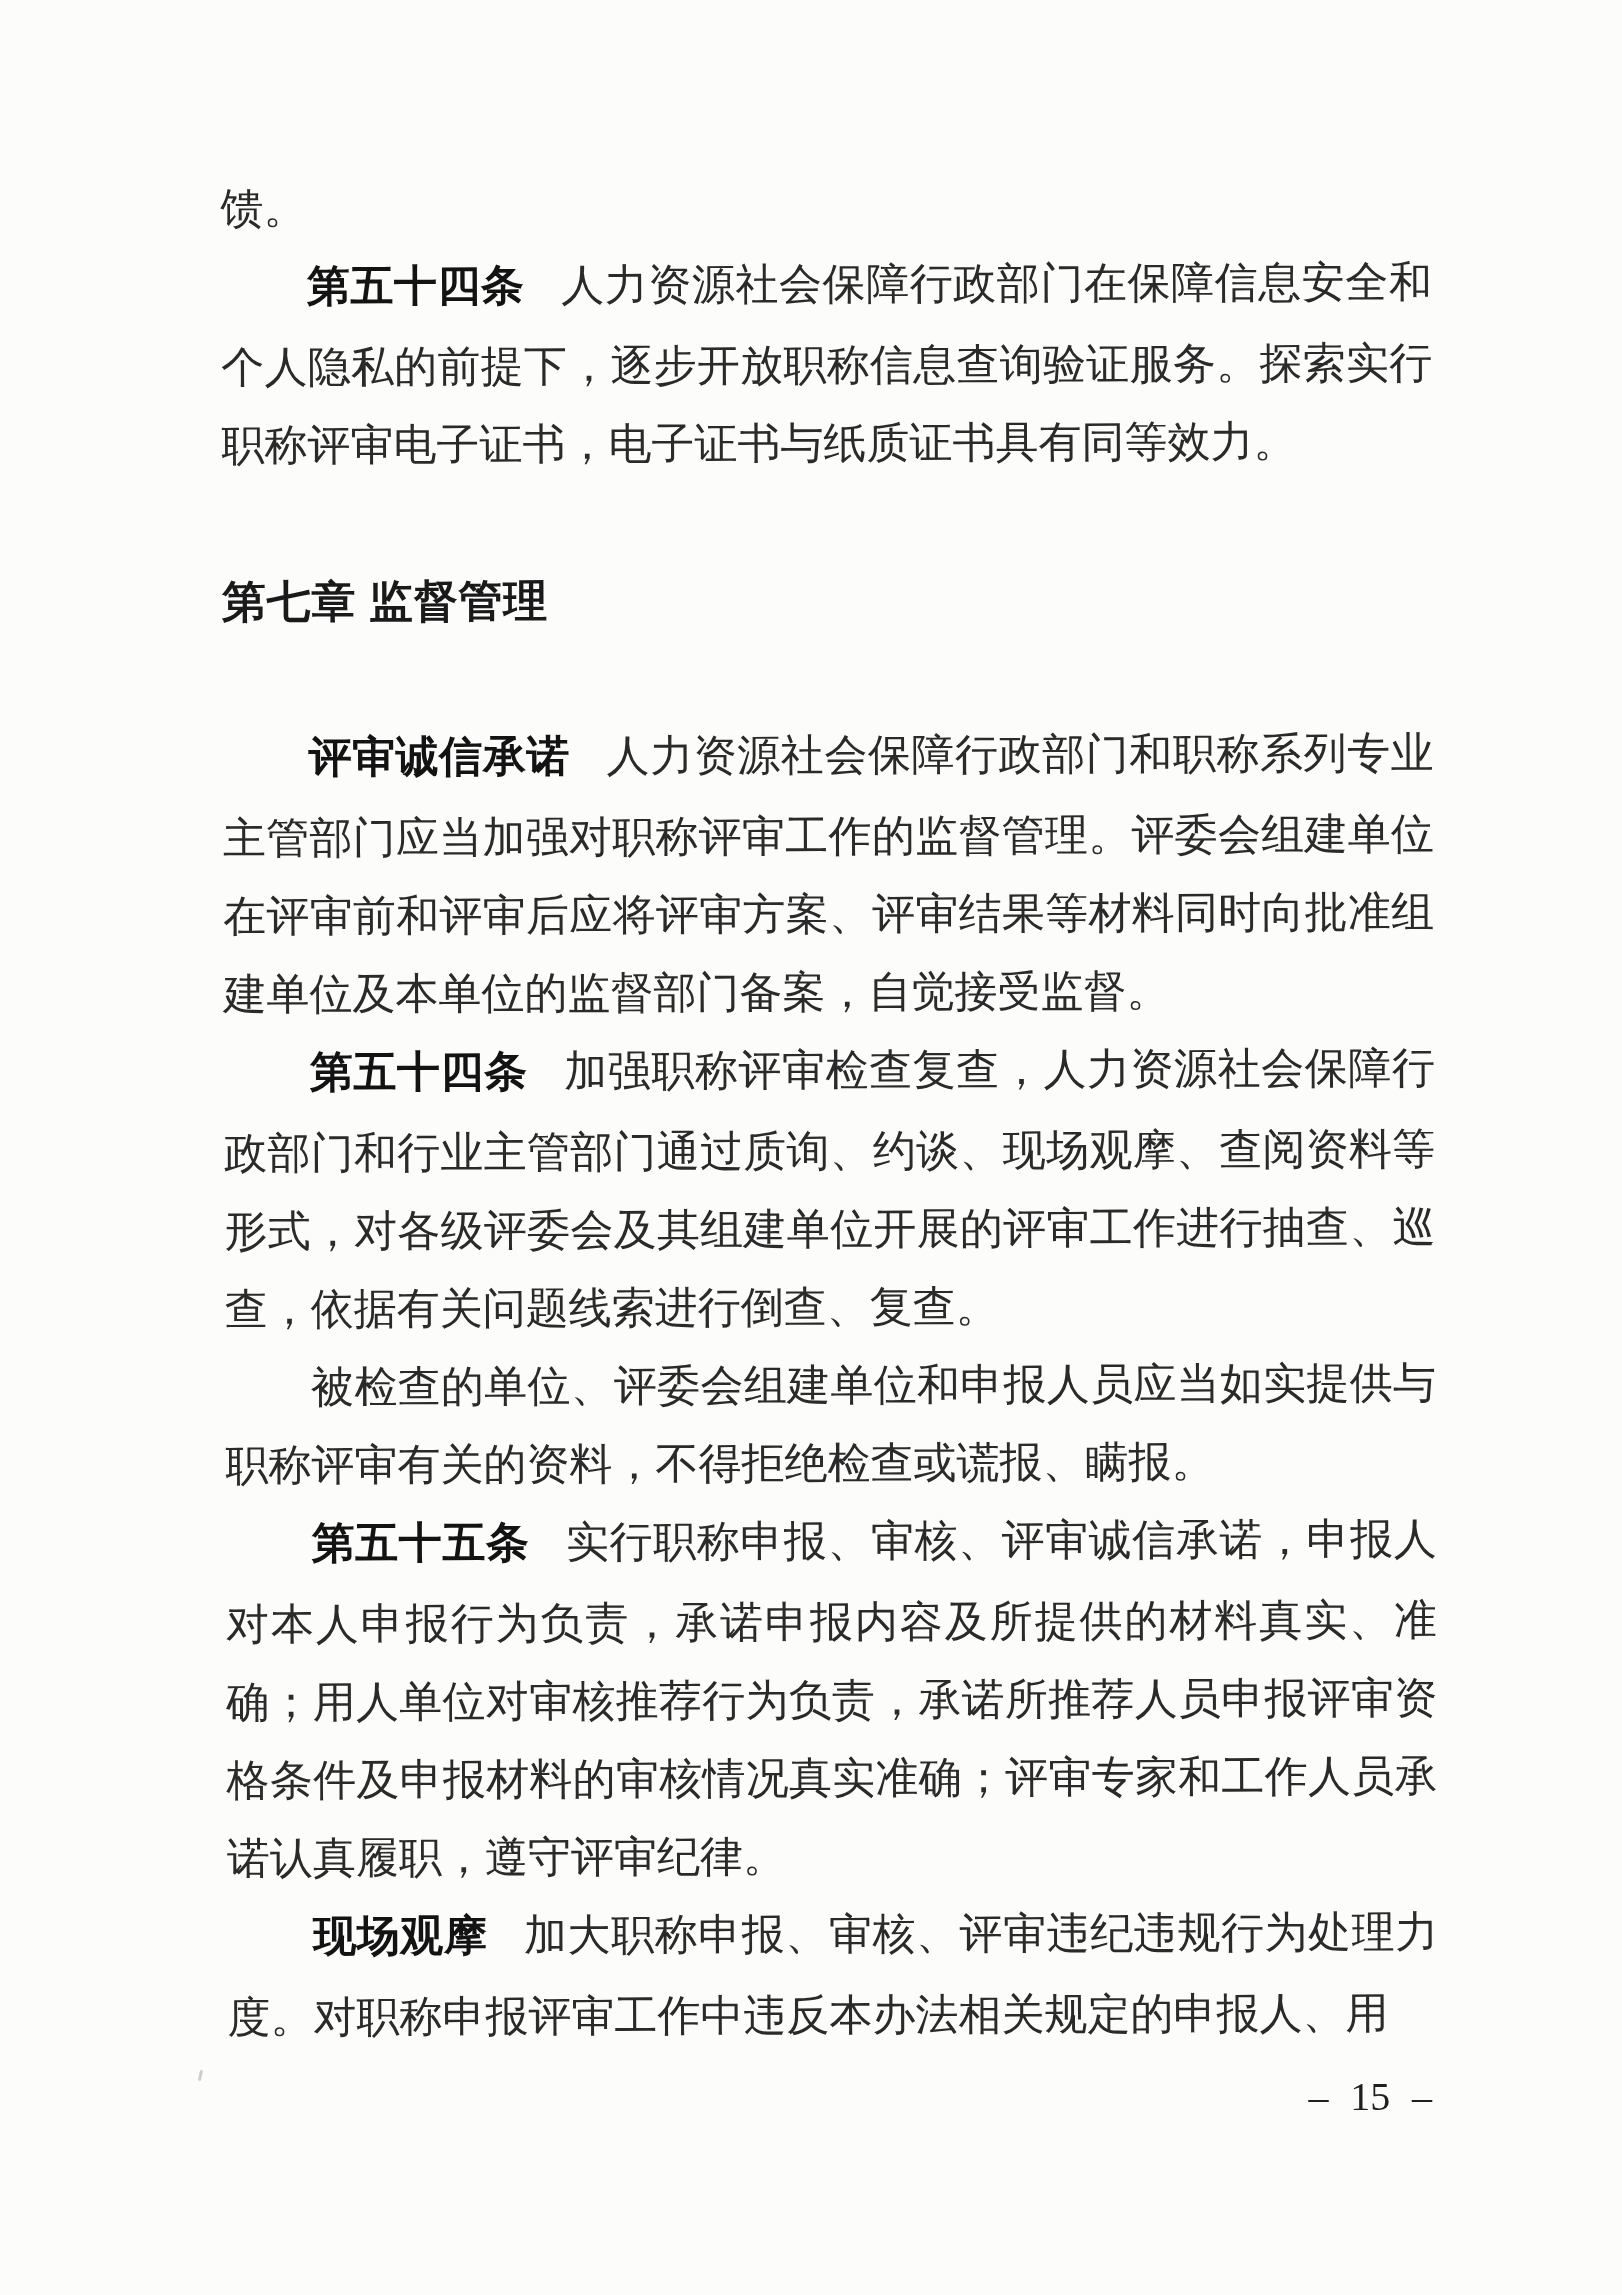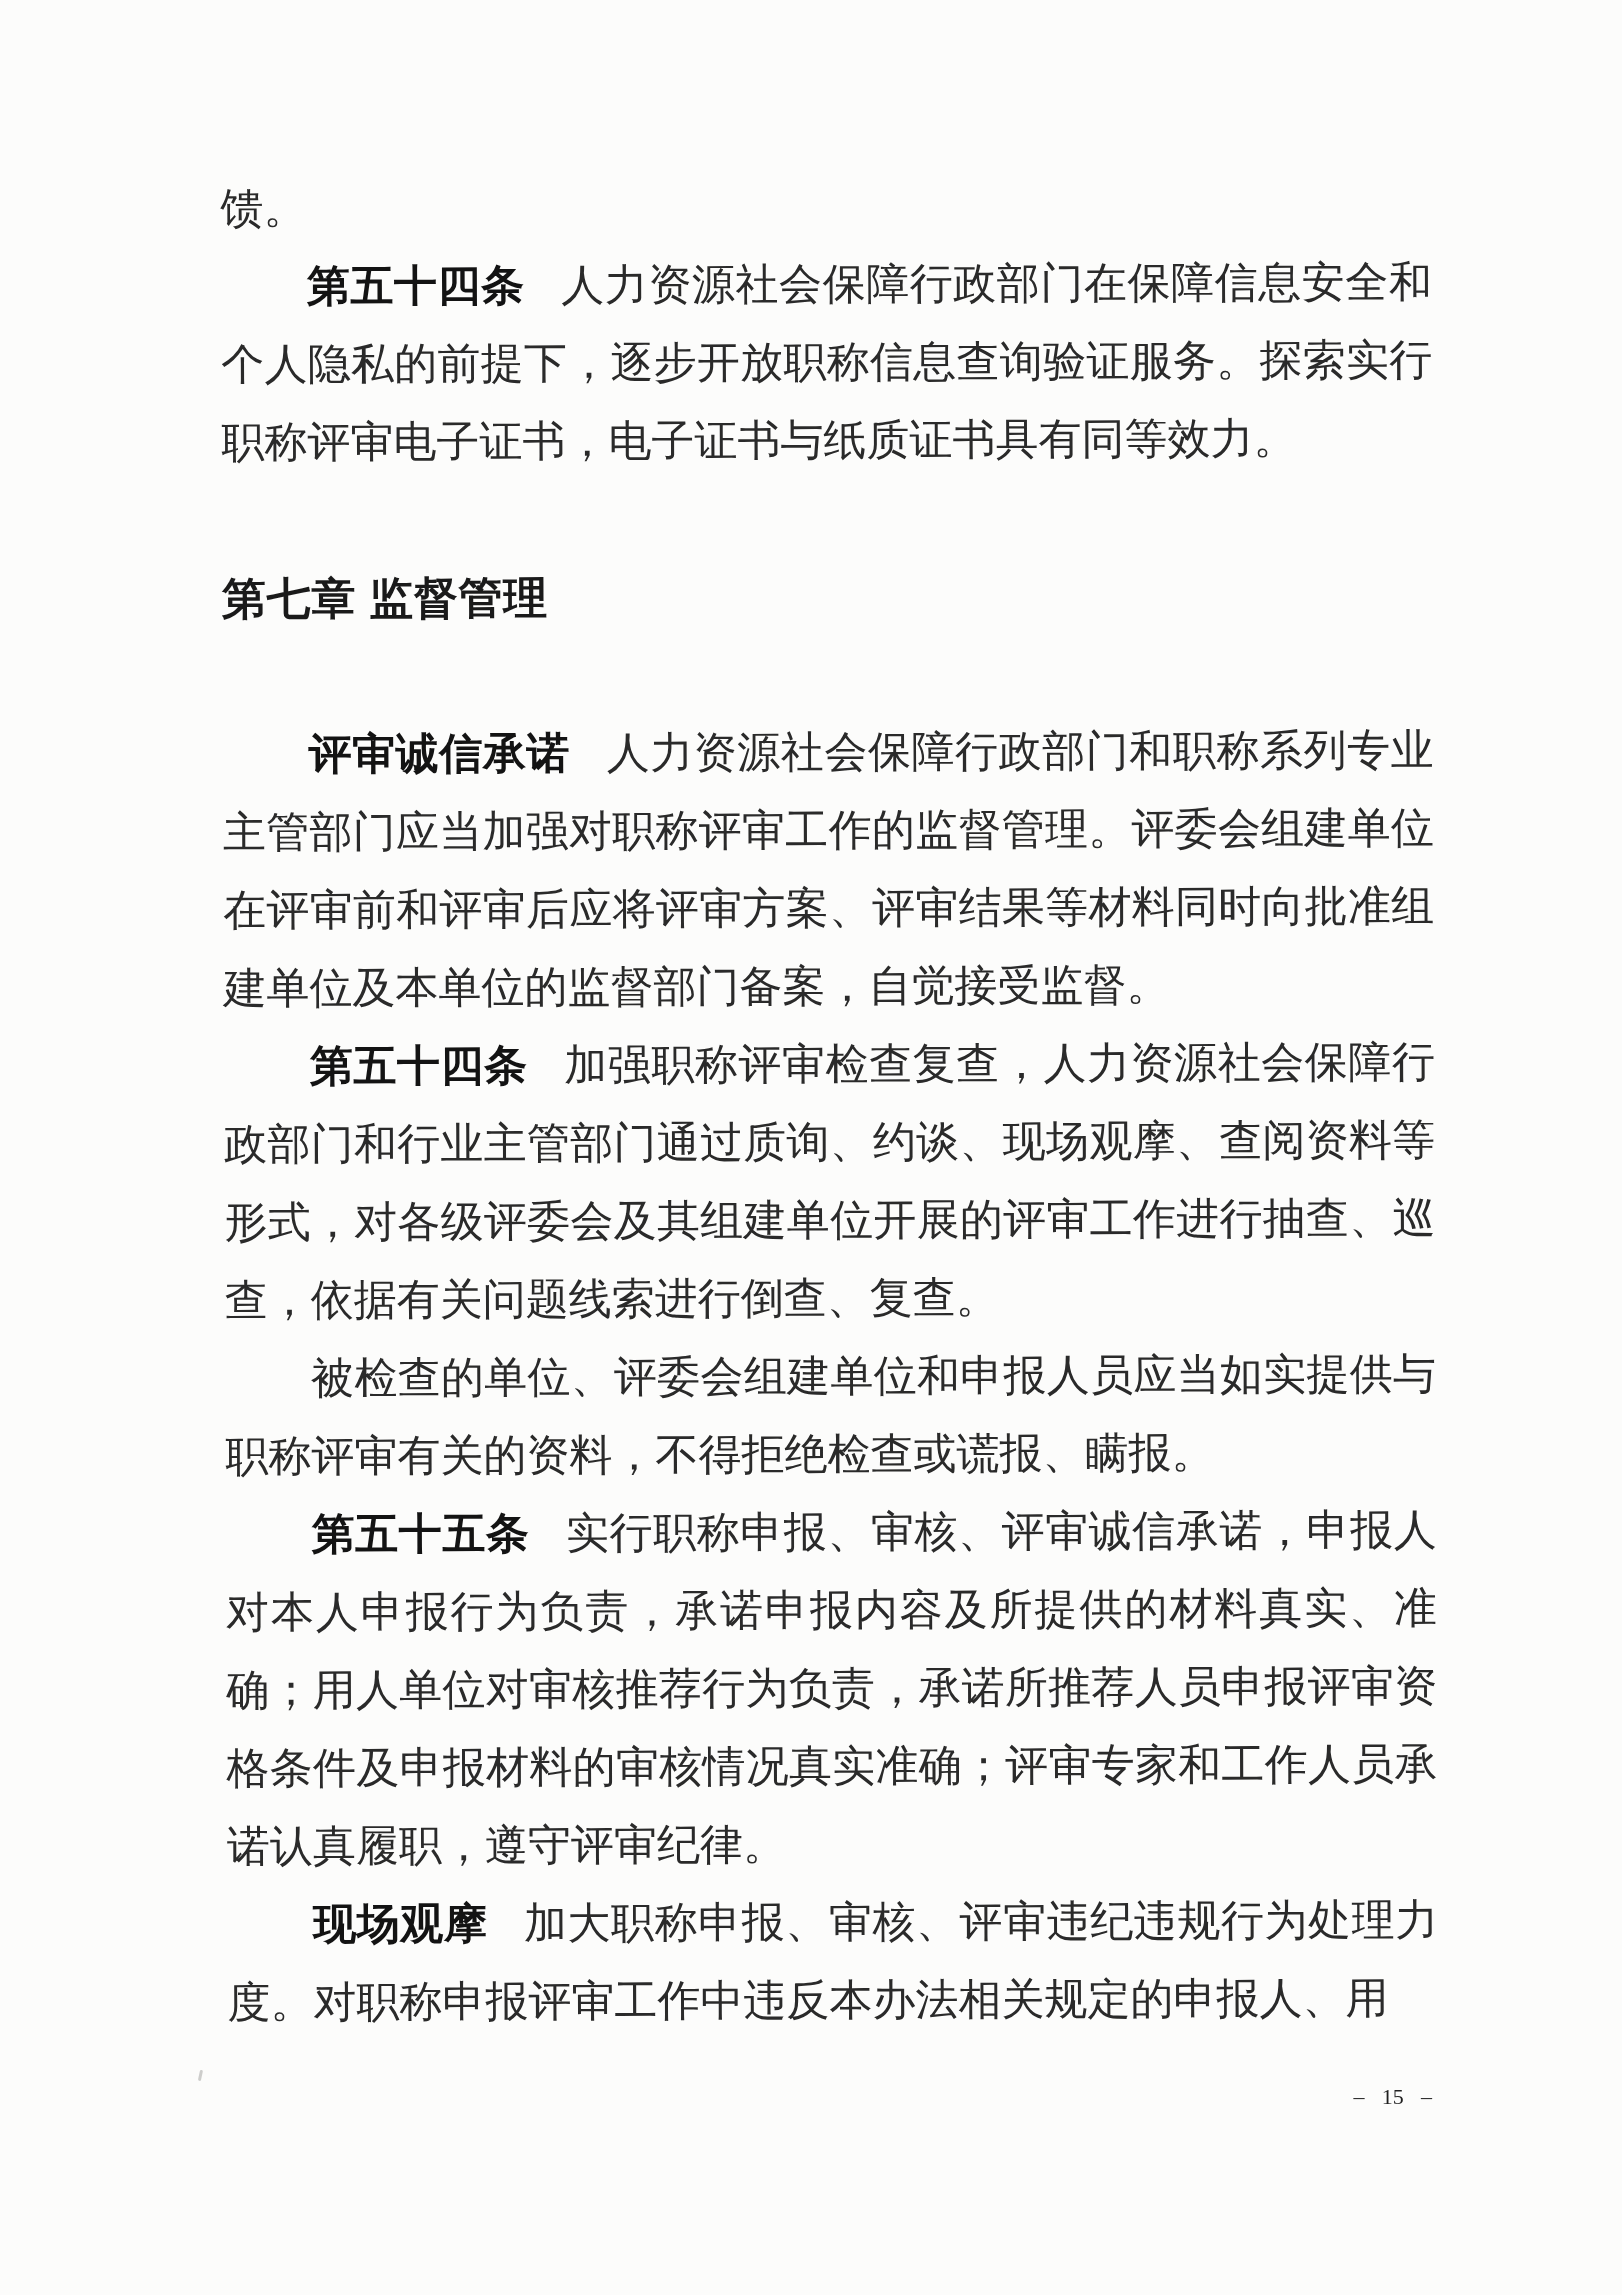--- a/index.html
+++ b/index.html
@@ -33,42 +33,42 @@
     text-align-last: left;
     letter-spacing: 0;
     word-break: normal;
     line-break: strict;
     color: #2a2a2a;
   }
   .para.indent {
     text-indent: 2em;
   }
   .lead {
-    font-family: Liberation Serif, serif;
+    font-family: Liberation Mono, monospace;
     font-weight: 700;
     color: #131313;
     margin-right: 0.85em;
   }
   .chapter {
     margin: 78px 0;
     font-family: "Liberation Sans", "DejaVu Sans", sans-serif;
     font-weight: 700;
     font-size: 44px;
     line-height: 78px;
     text-align: center;
     text-indent: 0;
     color: #1a1a1a;
     letter-spacing: 0.7px;
   }
   .page-number {
     position: absolute;
     right: 191px;
     top: 2074px;
     font-family: "Liberation Serif", "DejaVu Serif", serif;
-    font-size: 22px;
+    font-size: 40px;
     line-height: 46px;
     color: #1f1f1f;
     word-spacing: 11.8px;
     white-space: nowrap;
   }
   .scan-speck {
     position: absolute;
     left: 199px;
     top: 2070px;
     width: 3.3px;

